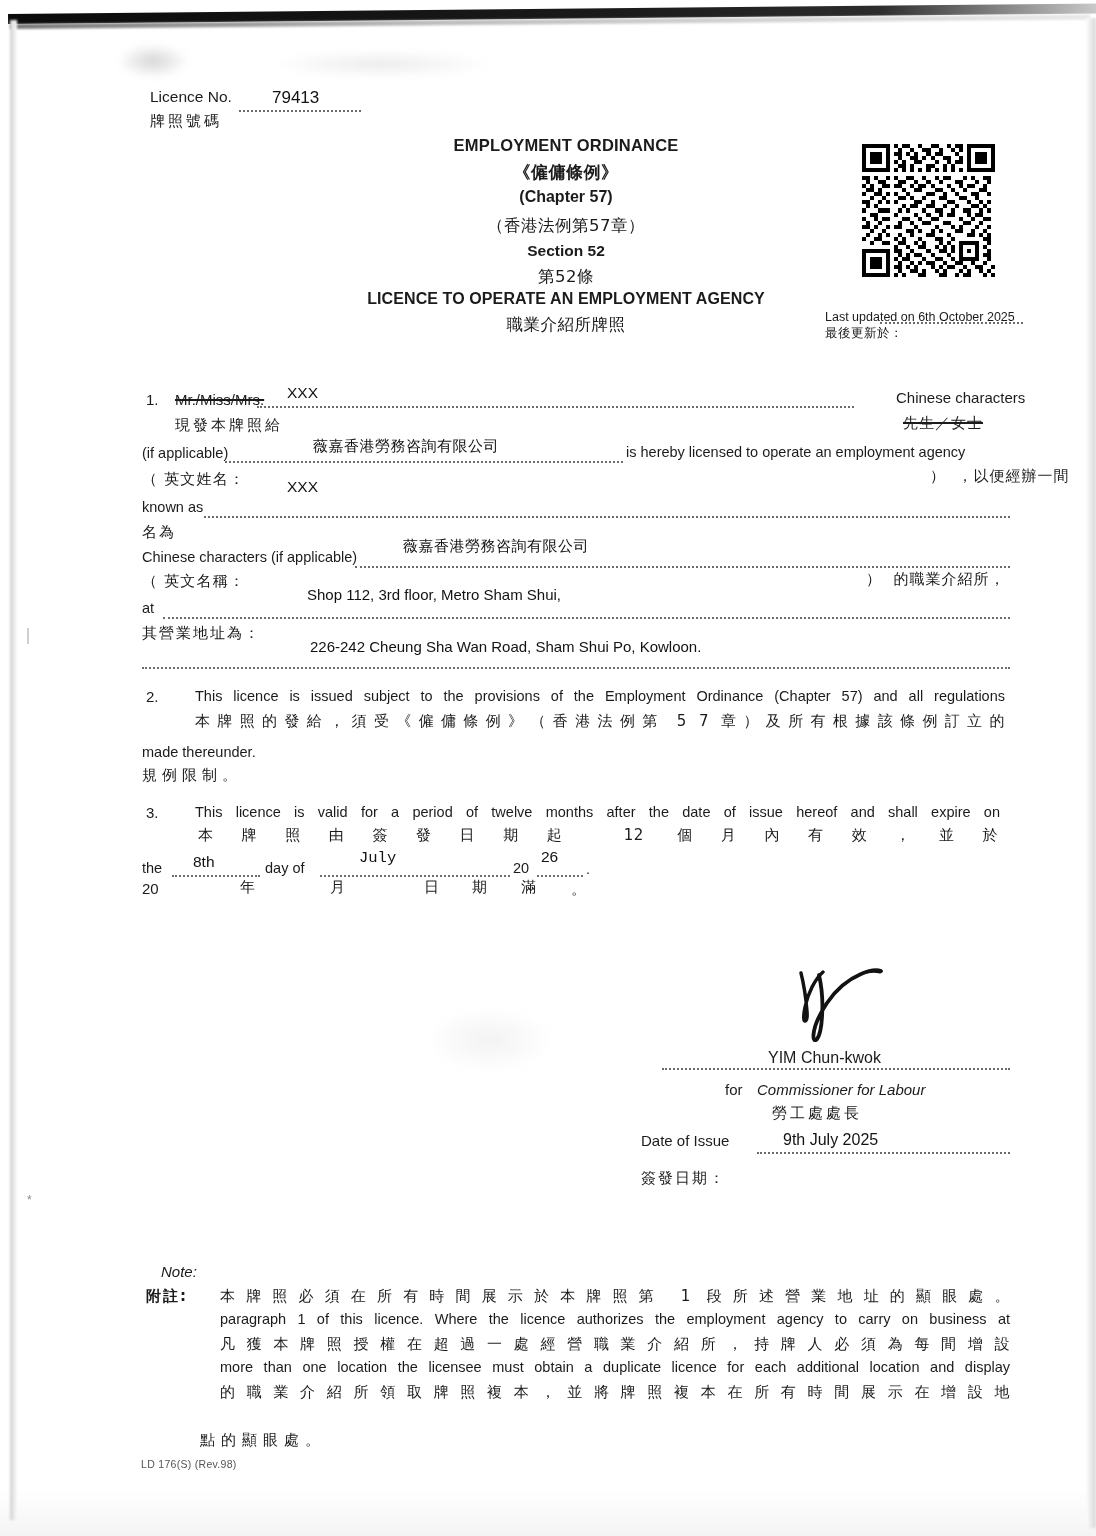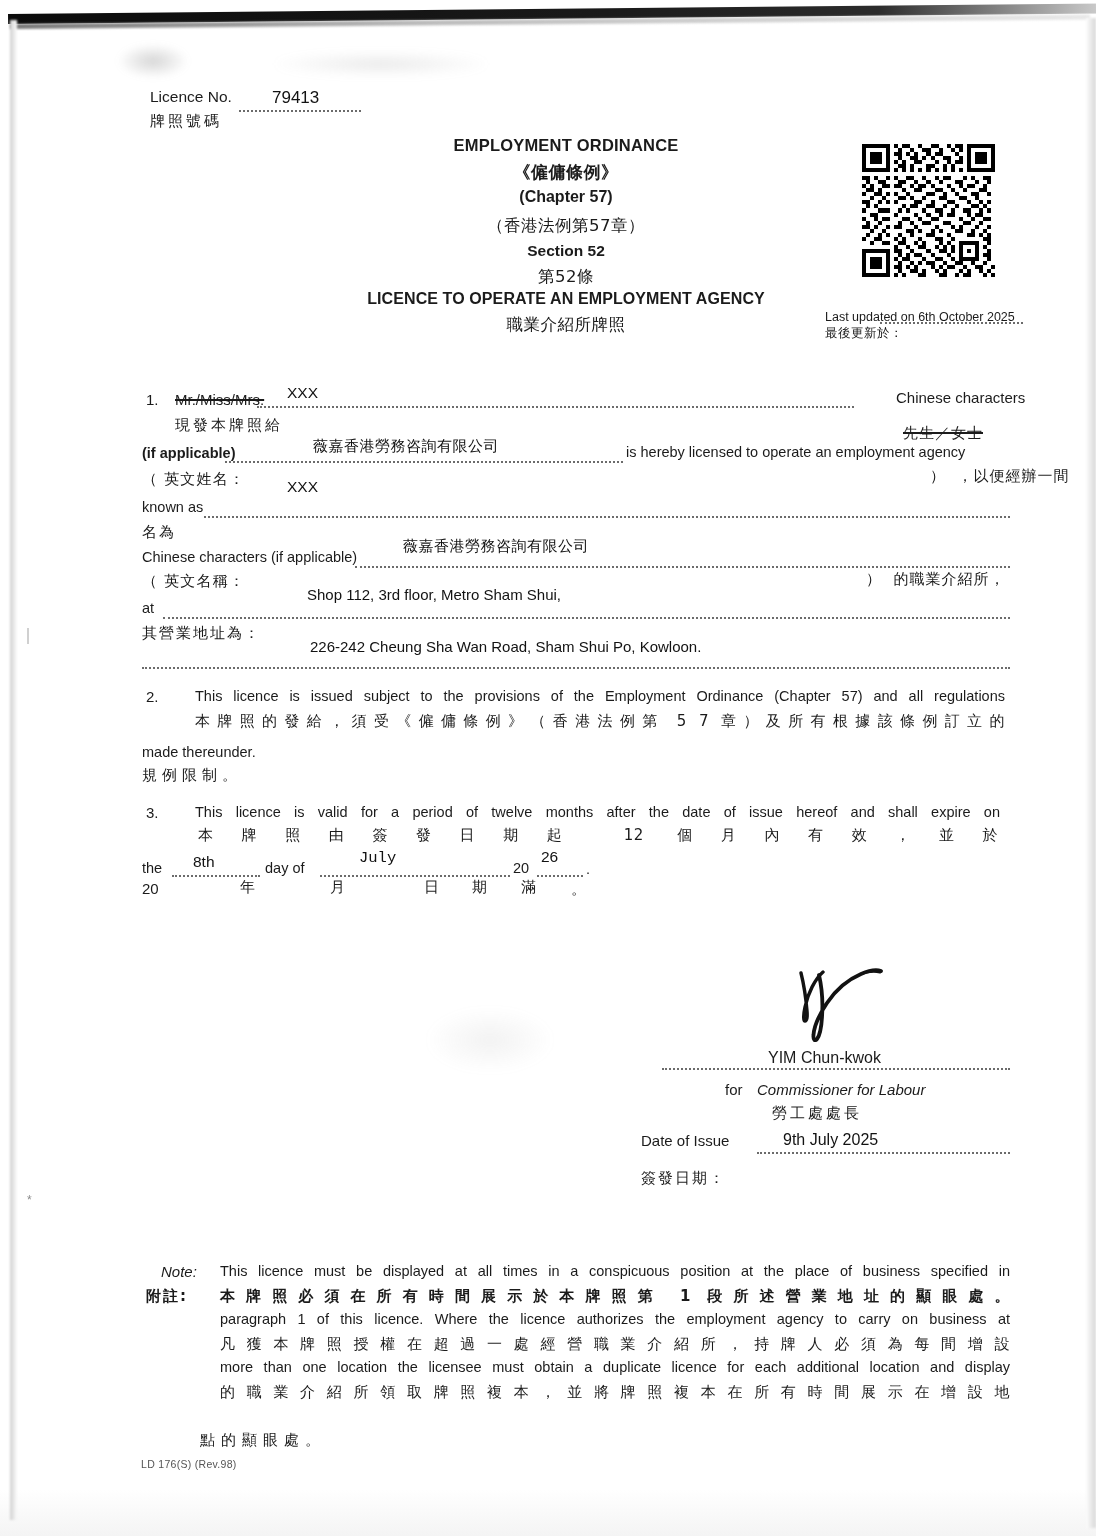--- a/index.html
+++ b/index.html
@@ -136,23 +136,23 @@
   #last-updated-en { left: 825px; top: 310px; font-size: 12.5px; }
   #last-updated-dots { left: 880px; top: 322px; width: 143px; }
   #last-updated-zh { left: 825px; top: 325px; font-size: 12.5px; letter-spacing: 0.5px; }
 
   
   #c1-num        { left: 146px; top: 391px; font-size: 15px; }
   #c1-title      { left: 175px; top: 391px; font-size: 15px; }
   #c1-dots-1     { left: 257px; top: 406px; width: 597px; }
   #c1-chinese-ch { left: 860px; top: 389px; font-size: 15px; margin-left: 36px; }
   #c1-zh-give    { left: 175px; top: 416px; font-size: 15px; letter-spacing: 3px; }
-  #c1-zh-mrms    { left: 903px; top: 424px; font-size: 15px; letter-spacing: 1px; }
-
-  #c1-ifapp      { left: 142px; top: 445px; font-size: 14.5px; font-weight: bold; }
+  #c1-zh-mrms    { left: 903px; top: 414px; font-size: 15px; letter-spacing: 1px; }
+
+  #c1-ifapp      { left: 142px; top: 445px; font-size: 14.5px; }
   #c1-dots-2     { left: 225px; top: 461px; width: 398px; }
   #c1-hereby     { left: 626px; top: 444px; font-size: 14.5px; }
   #c1-engname    { left: 142px; top: 470px; font-size: 15px; letter-spacing: 1.2px; }
   #c1-paren-r1   { left: 930px; top: 467px; font-size: 15px; letter-spacing: 1px; }
 
   #c1-knownas    { left: 142px; top: 499px; font-size: 14.5px; }
   #c1-dots-3     { left: 204px; top: 516px; width: 806px; }
   #c1-zh-named   { left: 142px; top: 523px; font-size: 15px; letter-spacing: 2px; }
 
   #c1-chch       { left: 142px; top: 549px; font-size: 14.5px; }
@@ -220,21 +220,21 @@
   #doi-dots    { left: 757px; top: 1152px; width: 253px; }
   #doi-value   { left: 783px; top: 1131px; font-size: 16px; }
   #doi-zh      { left: 641px; top: 1161px; font-size: 15px; letter-spacing: 2px; margin-top: 8px; }
 
   
   #note-label    { left: 161px; top: 1263px; font-size: 15px; }
   #note-label-zh { left: 146px; top: 1287px; font-size: 15px; letter-spacing: 2px; }
   .note-en { left: 200px; font-size: 14.5px; width: 810px; }
   .note-zh { left: 200px; font-size: 15px; width: 810px; }
   #note-en-1 { top: 1263px; }
-  #note-zh-1 { top: 1287px; font-weight: bold; }
+  #note-zh-1 { top: 1287px; }
   #note-en-2 { top: 1311px; }
   #note-zh-2 { top: 1335px; }
   #note-en-3 { top: 1359px; }
   #note-zh-3 { top: 1383px; }
   #note-en-4 { top: 1407px; }
   #note-zh-4 { top: 1431px; }
 
   #form-code { left: 141px; top: 1458px; font-size: 10.5px; color: #555; letter-spacing: 0.3px; }
   .spread {
     display: block;
@@ -650,21 +650,20 @@
   <div class="t cjk" id="sig-zh-title">勞工處處長</div>
 
   <div class="t" id="doi-label">Date of Issue</div>
   <div class="dots" id="doi-dots"></div>
   <div class="hand" id="doi-value">9th July 2025</div>
   <div class="t cjk" id="doi-zh">簽發日期：</div>
 
   <div class="t i" id="note-label">Note:</div>
   <div class="t cjk b" id="note-label-zh">附註:</div>
 
-  <div class="t note-en" id="note-en-1"><span class="spread">This licence must be displayed at all times in a conspicuous position at the place of business specified in</span></div>
   <div class="t note-zh cjk" id="note-zh-1"><span class="spread">本牌照必須在所有時間展示於本牌照第 1 段所述營業地址的顯眼處。</span></div>
 
   <div class="t note-en" id="note-en-2"><span class="spread">paragraph 1 of this licence. Where the licence authorizes the employment agency to carry on business at</span></div>
   <div class="t note-zh cjk" id="note-zh-2"><span class="spread">凡獲本牌照授權在超過一處經營職業介紹所，持牌人必須為每間增設</span></div>
 
   <div class="t note-en" id="note-en-3"><span class="spread">more than one location the licensee must obtain a duplicate licence for each additional location and display</span></div>
   <div class="t note-zh cjk" id="note-zh-3"><span class="spread">的職業介紹所領取牌照複本，並將牌照複本在所有時間展示在增設地</span></div>
 
   <div class="t note-zh cjk" id="note-zh-4"><span style="letter-spacing:6px">點的顯眼處。</span></div>
 

